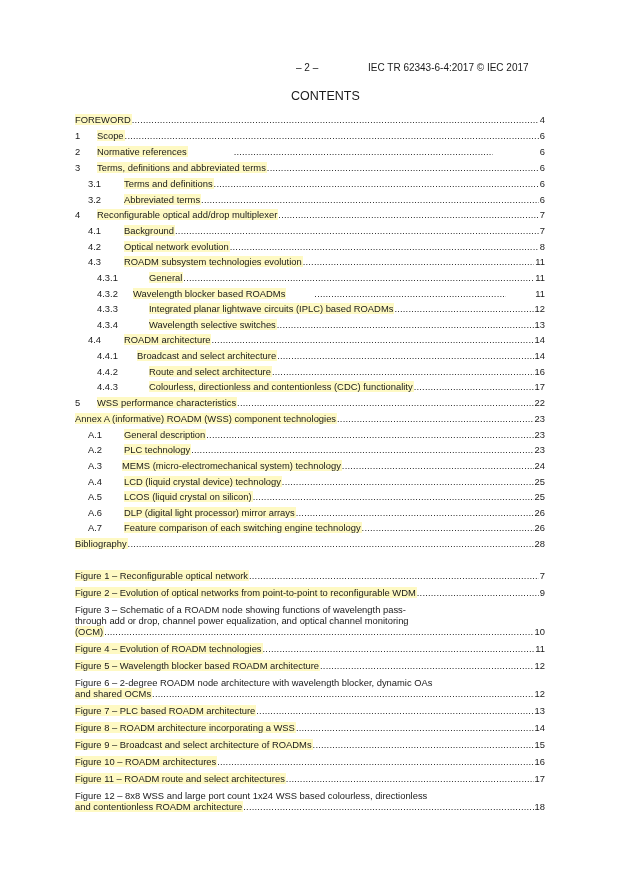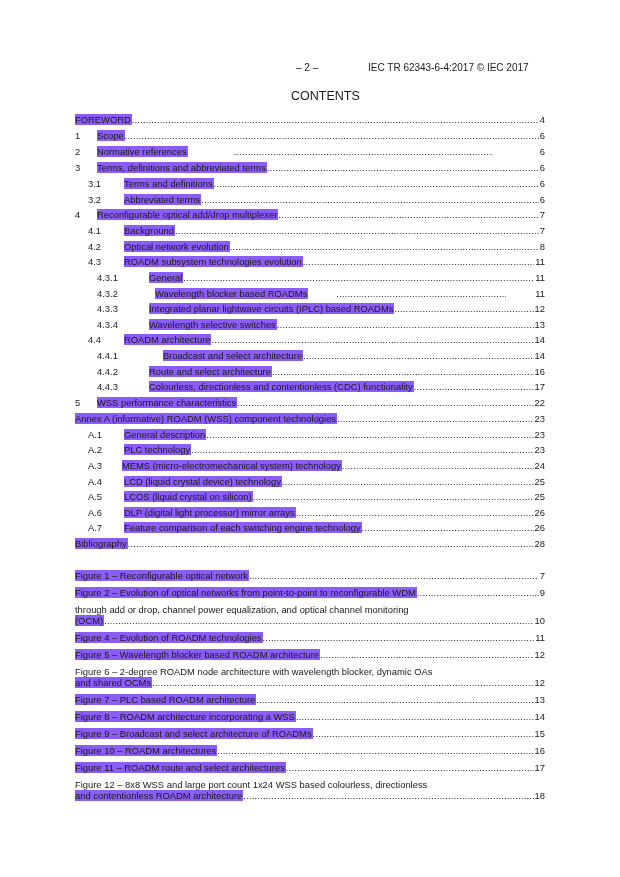--- a/index.html
+++ b/index.html
@@ -9,21 +9,21 @@
   .header .pg { position: absolute; left: 296px; }
   .header .ref { position: absolute; left: 368px; }
   .title { position: absolute; top: 89px; left: 0; width: 620px; text-align: left; font-size: 12.5px; }
   .title span { position: absolute; left: 291px; }
   .toc { position: absolute; left: 75px; width: 470px; font-size: 9.4px; line-height: 11px; }
   .row { position: relative; height: 17px; display: flex; align-items: flex-start; }
   .row.sm { height: 16px; }
   .row.tight { height: 15.6px; }
   .num { position: absolute; top: 0; }
   .txt { position: absolute; top: 0; right: 0; display: flex; }
-  .label { white-space: nowrap; background: #8b5cf6; padding-right: 1px; }
+  .label { white-space: nowrap; background: #fef9c3; padding-right: 1px; }
   .dots { flex: 1; overflow: hidden; white-space: nowrap; }
   .dots::before { content: "...................................................................................................................................................................................................................................................."; letter-spacing: 0.2px; }
   .page { white-space: nowrap; padding-left: 1px; }
   .fig { position: relative; display: block; }
   .fig .lines { white-space: nowrap; }
   .fig .last { display: flex; }
 </style>
 </head>
 <body>
 
@@ -119,21 +119,21 @@
     <div class="row tight">
       <span class="num" style="left: 22px;">4.3.1</span>
       <span class="txt" style="left: 74px;">
         <span class="label">General</span>
         <span class="dots"></span>
         <span class="page">11</span>
       </span>
     </div>
     <div class="row tight">
       <span class="num" style="left: 22px;">4.3.2</span>
-      <span class="txt" style="left: 80px; gap: 28px;">
+      <span class="txt" style="left: 58px; gap: 28px;">
         <span class="label">Wavelength blocker based ROADMs</span>
         <span class="dots"></span>
         <span class="page">11</span>
       </span>
     </div>
     <div class="row tight">
       <span class="num" style="left: 22px;">4.3.3</span>
       <span class="txt" style="left: 74px;">
         <span class="label">Integrated planar lightwave circuits (IPLC) based ROADMs</span>
         <span class="dots"></span>
@@ -151,21 +151,21 @@
     <div class="row tight">
       <span class="num" style="left: 13px;">4.4</span>
       <span class="txt" style="left: 49px;">
         <span class="label">ROADM architecture</span>
         <span class="dots"></span>
         <span class="page">14</span>
       </span>
     </div>
     <div class="row tight">
       <span class="num" style="left: 22px;">4.4.1</span>
-      <span class="txt" style="left: 88px;">
+      <span class="txt" style="left: 62px;">
         <span class="label">Broadcast and select architecture</span>
         <span class="dots"></span>
         <span class="page">14</span>
       </span>
     </div>
     <div class="row tight">
       <span class="num" style="left: 22px;">4.4.2</span>
       <span class="txt" style="left: 74px;">
         <span class="label">Route and select architecture</span>
         <span class="dots"></span>
@@ -269,20 +269,21 @@
       </div>
     </div>
     <div class="fig" style="margin-bottom: 6px;">
       <div class="last">
         <span class="label">Figure 2 – Evolution of optical networks from point-to-point  to reconfigurable WDM</span>
         <span class="dots"></span>
         <span class="page">9</span>
       </div>
     </div>
     <div class="fig" style="margin-bottom: 6px;">
+      <div class="lines">Figure 3 – Schematic of a ROADM node showing functions of wavelength  pass-</div>
       <div class="lines">through add or drop, channel power equalization,  and optical channel monitoring</div>
       <div class="last">
         <span class="label">(OCM)</span>
         <span class="dots"></span>
         <span class="page">10</span>
       </div>
     </div>
     <div class="fig" style="margin-bottom: 6px;">
       <div class="last">
         <span class="label">Figure 4 – Evolution of ROADM technologies</span>

